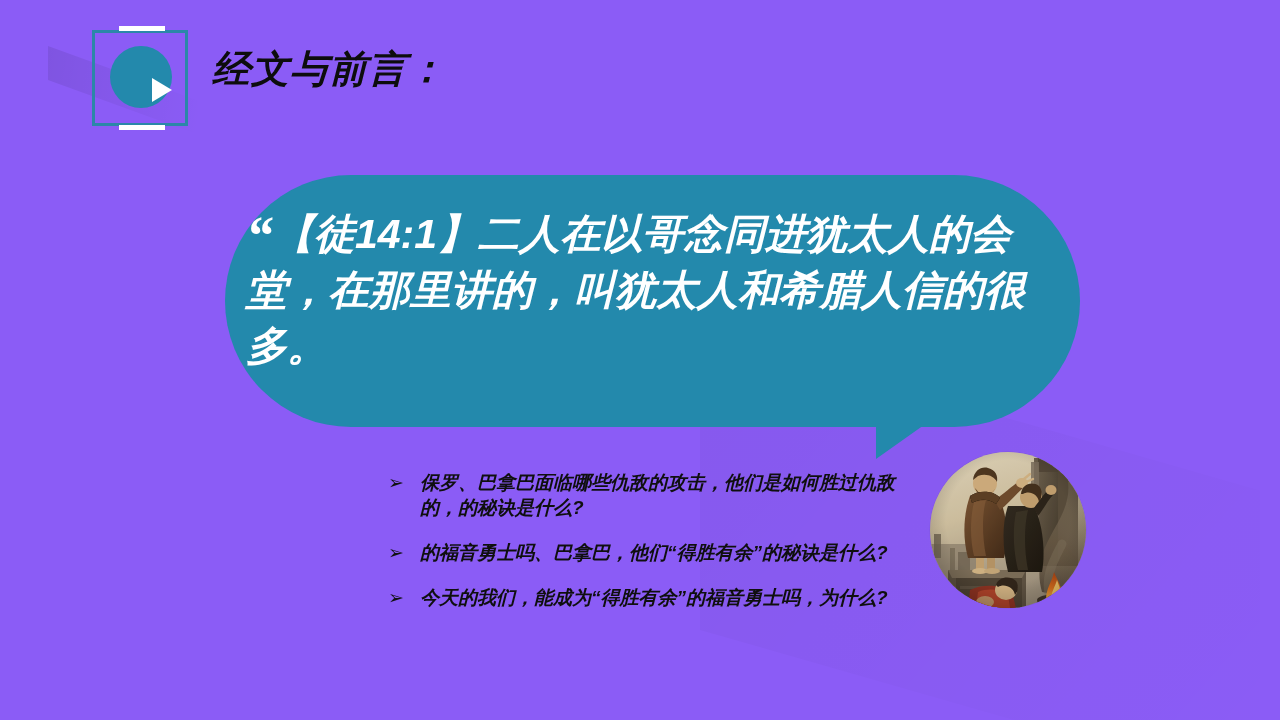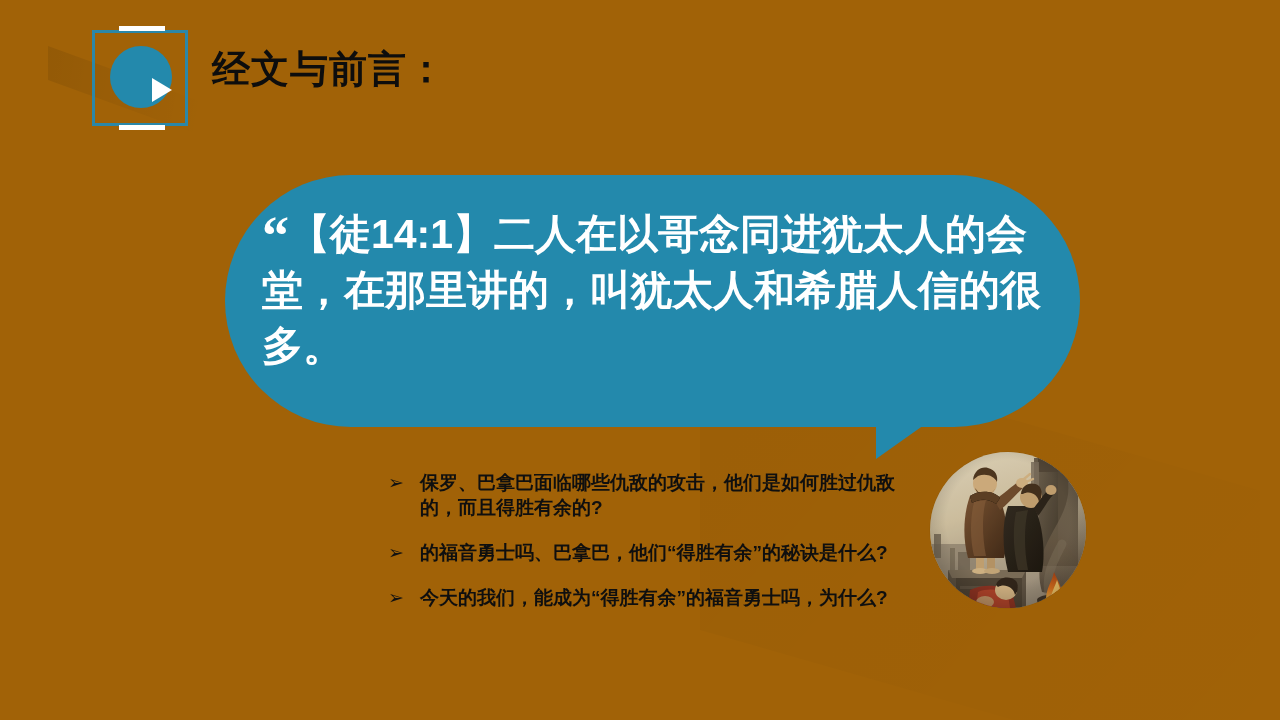--- a/index.html
+++ b/index.html
@@ -5,22 +5,23 @@
   * { margin:0; padding:0; box-sizing:border-box; }
   html, body {
     width:1280px; height:720px;
     overflow:hidden;
     background:#ffffff;
     font-family:"Liberation Sans","DejaVu Sans",sans-serif;
   }
   #slide {
     position:relative;
     width:1280px; height:720px;
-    background:#a16207;
+    background:#8b5cf6;
     overflow:hidden;
+    font-style:italic;
   }
 
   
   #header { position:absolute; left:0; top:0; width:100%; height:150px; }
 
   .logo-wrap {
     position:absolute;
     left:92px; top:30px;
     width:96px; height:96px;
   }
@@ -94,21 +95,21 @@
     left:700px; top:330px;
     width:560px; height:300px;
     background:linear-gradient(125deg, rgba(0,0,0,0.035), rgba(0,0,0,0));
     transform:skewY(16deg);
     transform-origin:0 0;
     pointer-events:none;
     z-index:0;
   }
   #quote-text {
     position:absolute;
-    left:262px; top:206px;
+    left:246px; top:206px;
     width:790px;
     color:#ffffff;
     font-size:41px;
     font-weight:bold;
     line-height:56px;
     letter-spacing:0px;
   }
   .quote-mark {
     font-family:"Liberation Serif","DejaVu Serif",serif;
     font-size:54px;
@@ -184,21 +185,21 @@
 
   <div id="quote-bubble"></div>
   <div id="quote-tail"></div>
 
   <div id="quote-text"><span class="quote-mark">“</span><span>【徒14:1】二人在以哥念同进犹太人的会堂，在那里讲的，叫犹太人和希腊人信的很多。</span></div>
 
   <div id="bullet-list">
 
     <div class="bullet-item">
       <span class="bullet-glyph">➢</span>
-      <span class="bullet-text">保罗、巴拿巴面临哪些仇敌的攻击，他们是如何胜过仇敌的，而且得胜有余的?</span>
+      <span class="bullet-text">保罗、巴拿巴面临哪些仇敌的攻击，他们是如何胜过仇敌的，的秘诀是什么?</span>
     </div>
 
     <div class="bullet-item">
       <span class="bullet-glyph">➢</span>
       <span class="bullet-text">的福音勇士吗、巴拿巴，他们“得胜有余”的秘诀是什么?</span>
     </div>
 
     <div class="bullet-item">
       <span class="bullet-glyph">➢</span>
       <span class="bullet-text">今天的我们，能成为“得胜有余”的福音勇士吗，为什么?</span>

